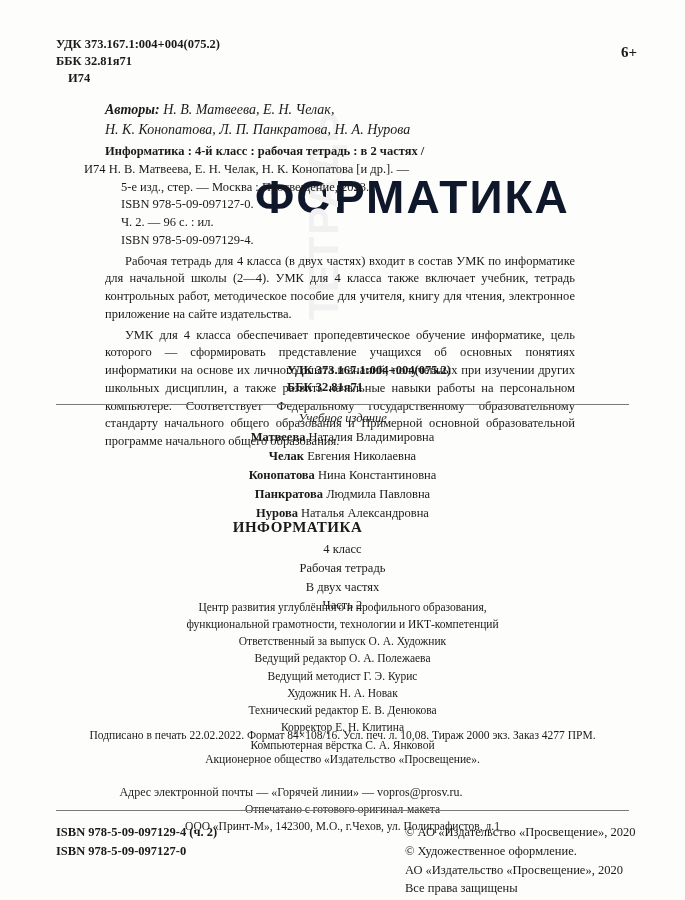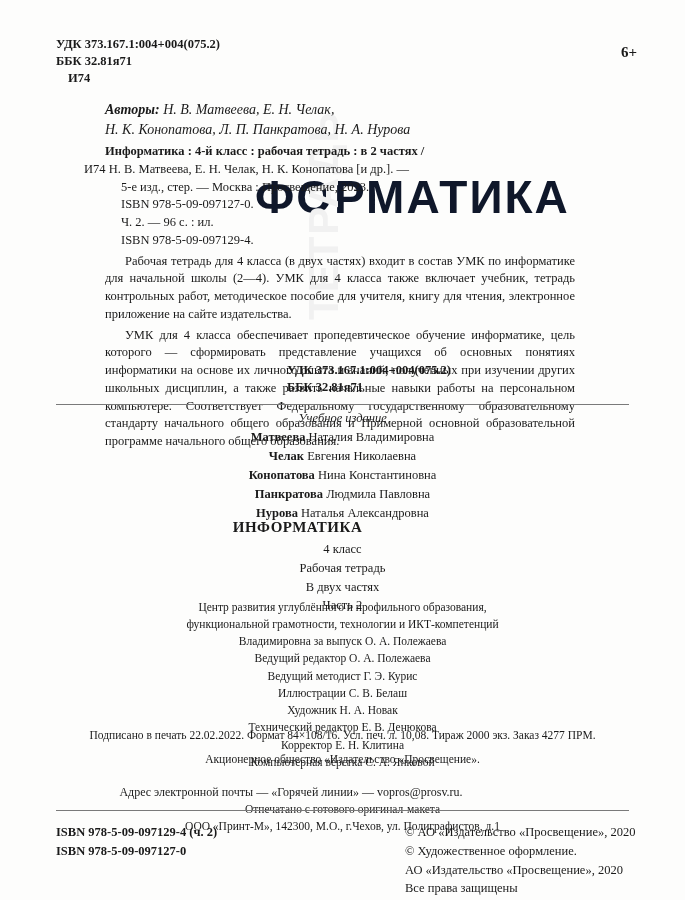--- a/index.html
+++ b/index.html
@@ -276,24 +276,23 @@
       <span class="row">В двух частях</span>
       <span class="row">Часть 2</span>
     </div>
 
     <div class="center-unit">
       <span class="row">Центр развития углублённого и профильного образования,</span>
       <span class="row">функциональной грамотности, технологии и ИКТ-компетенций</span>
     </div>
 
     <div class="staff">
-      <span class="row">Владимировна за выпуск О. А. Полежаева</span>
+      <span class="row">Ответственный за выпуск О. А. Художник</span>
       <span class="row">Ведущий редактор О. А. Полежаева</span>
       <span class="row">Ведущий методист Г. Э. Курис</span>
-      <span class="row">Иллюстрации С. В. Белаш</span>
       <span class="row">Художник Н. А. Новак</span>
       <span class="row">Технический редактор Е. В. Денюкова</span>
       <span class="row">Корректор Е. Н. Клитина</span>
       <span class="row">Компьютерная вёрстка С. А. Янковой</span>
     </div>
 
     <div class="print-info">Подписано в печать 22.02.2022. Формат 84×108/16. Усл. печ. л. 10,08. Тираж 2000 экз. Заказ 4277 ПРМ.</div>
 
     <div class="publisher-info">
       <span class="row">Акционерное общество «Издательство «Просвещение».</span>

